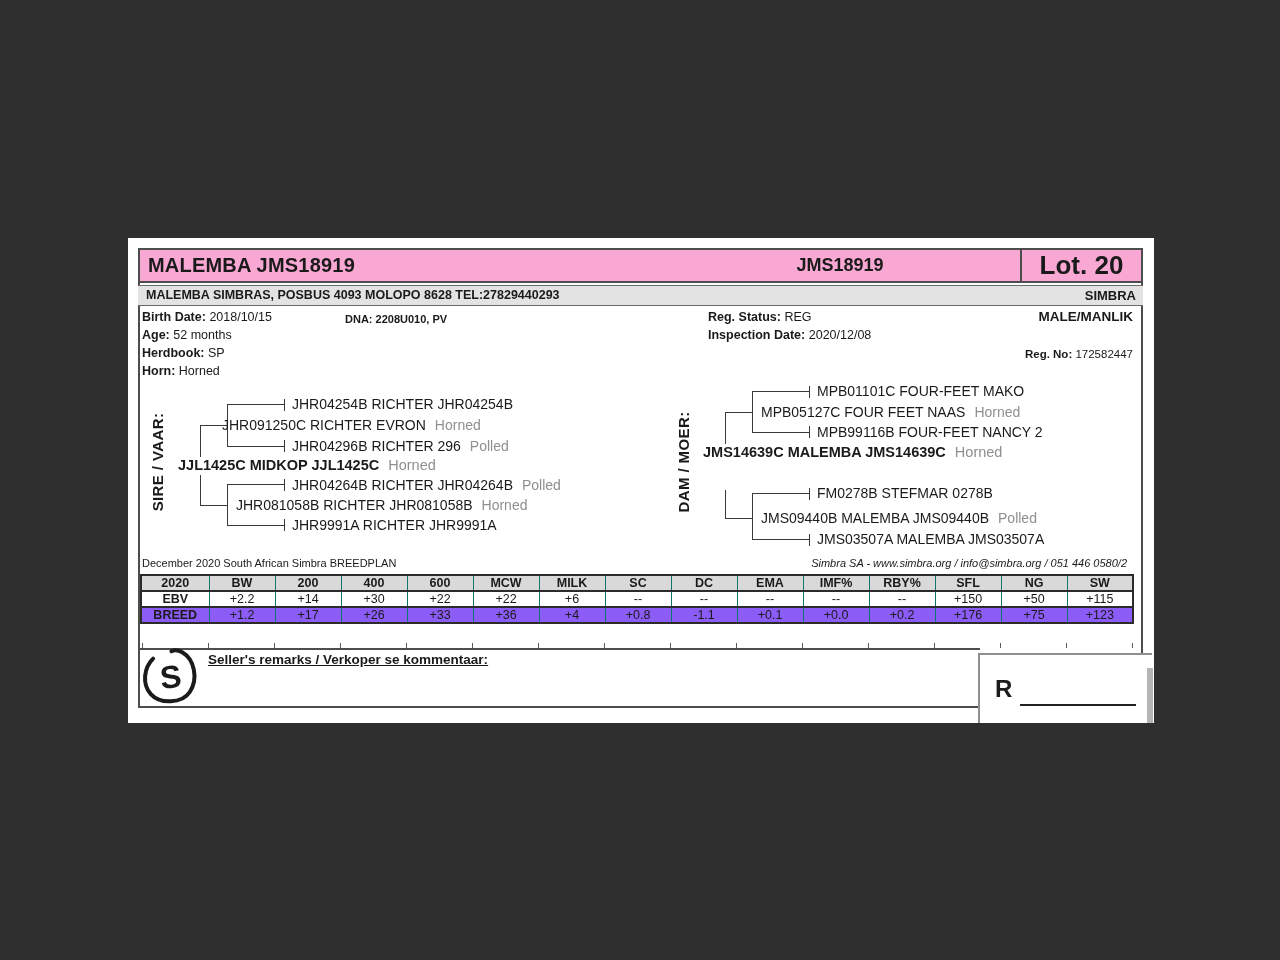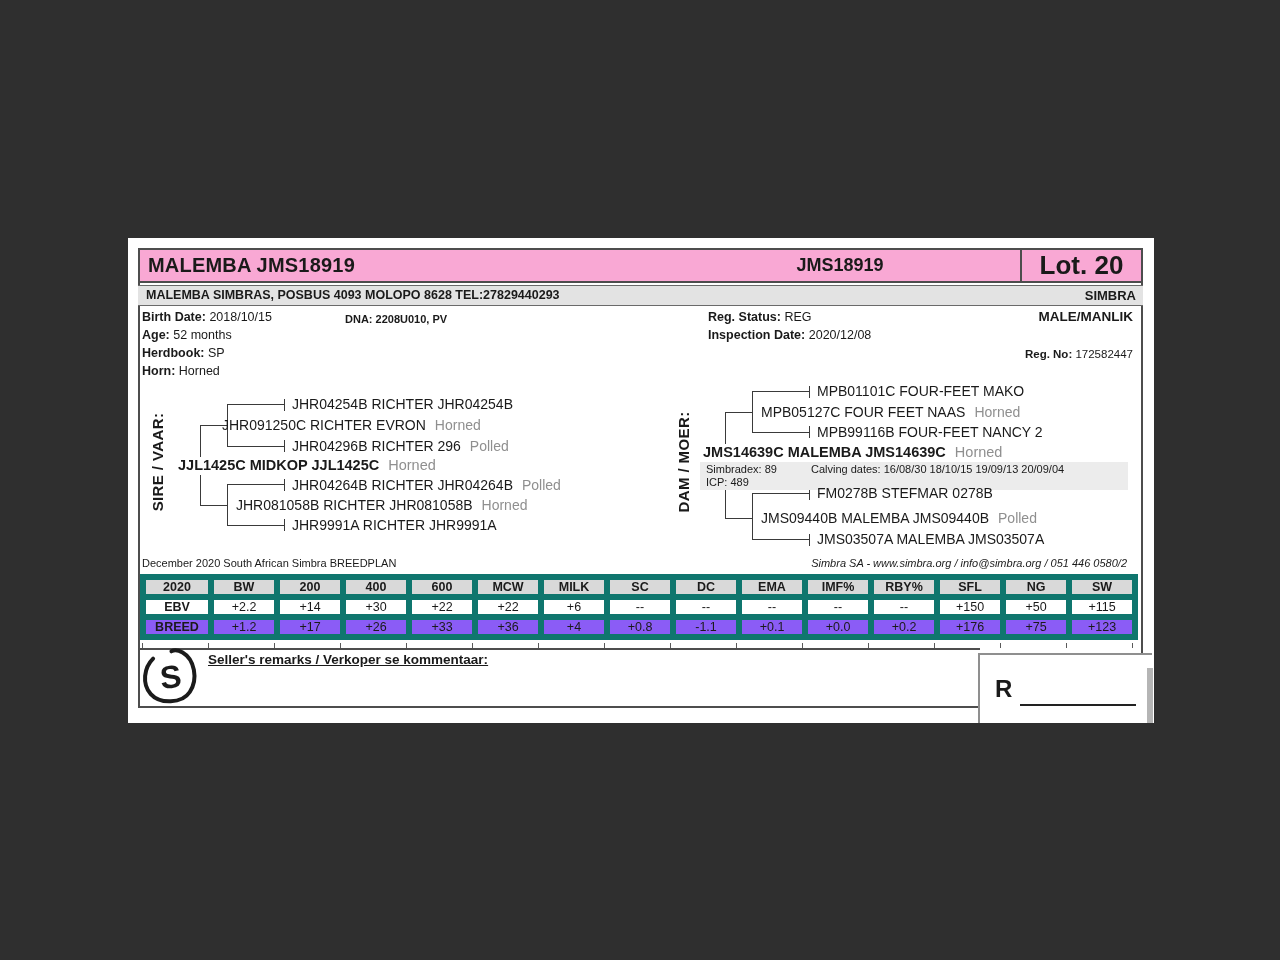--- a/index.html
+++ b/index.html
@@ -50,21 +50,21 @@
   .ped .tag { color:#8f8f8f; font-weight:normal; margin-left:9px; }
   .hl { position:absolute; height:0; border-top:1.5px solid #3a3a3a; }
   .vl { position:absolute; width:0; border-left:1.5px solid #3a3a3a; }
   .stats-band { position:absolute; left:572px; top:224px; width:428px; height:28px; background:#ececec; font-size:11px; line-height:13px; padding:1px 6px; white-space:nowrap; }
   .stats-band .calv { margin-left:34px; }
   
   .caption { position:absolute; top:319px; font-size:11px; white-space:nowrap; }
   .caption.it { font-style:italic; }
   table.bp { position:absolute; left:12px; top:336px; width:993px; border-collapse:collapse; table-layout:fixed; }
   table.bp th, table.bp td {
-    border:6px solid #0f766e; height:16px; text-align:center;
+    border:1px solid #0f766e; height:16px; text-align:center;
     font-size:12.5px; padding:0; overflow:hidden;
   }
   table.bp { border:2px solid #2b2b2b; }
   table.bp th { background:#d9d9d9; font-weight:bold; border-bottom:2px solid #2b2b2b; }
   table.bp td.lbl { font-weight:bold; }
   table.bp tr.row-acc td { font-style:italic; }
   table.bp tr.row-breed td { background:#8b5cf6; border-top:2px solid #2b2b2b; }
   .tick-strip {
     position:absolute; left:12px; top:405px; width:993px; height:5px;
     background:repeating-linear-gradient(to right, #5a5a5a 0 1px, transparent 1px 66px);
@@ -151,24 +151,20 @@
     <div class="vl" style="left:681px; top:148px; height:12px;"></div>
     <div class="vl" style="left:681px; top:188px; height:12px;"></div>
     <div class="vl" style="left:681px; top:250px; height:12px;"></div>
     <div class="vl" style="left:681px; top:296px; height:12px;"></div>
 
     <div class="ped" style="left:689px; top:145px;"><span>MPB01101C FOUR-FEET MAKO</span><span class="tag"></span></div>
     <div class="ped" style="left:633px; top:166px;"><span>MPB05127C FOUR FEET NAAS</span><span class="tag">Horned</span></div>
     <div class="ped" style="left:689px; top:186px;"><span>MPB99116B FOUR-FEET NANCY 2</span><span class="tag"></span></div>
     <div class="ped main" style="left:575px; top:206px;"><span>JMS14639C MALEMBA JMS14639C</span><span class="tag">Horned</span></div>
 
-    <div class="stats-band">
-      <div><span>Simbradex: 89</span><span class="calv">Calving dates: 16/08/30  18/10/15  19/09/13  20/09/04</span></div>
-      <div>ICP: 489</div>
-    </div>
 
     <div class="ped" style="left:689px; top:247px;"><span>FM0278B STEFMAR 0278B</span><span class="tag"></span></div>
     <div class="ped" style="left:633px; top:272px;"><span>JMS09440B MALEMBA JMS09440B</span><span class="tag">Polled</span></div>
     <div class="ped" style="left:689px; top:293px;"><span>JMS03507A MALEMBA JMS03507A</span><span class="tag"></span></div>
 
     <div class="caption" style="left:14px;">December 2020 South African Simbra BREEDPLAN</div>
     <div class="caption it" style="right:27px;">Simbra SA - www.simbra.org / info@simbra.org / 051 446 0580/2</div>
 
     <table class="bp">
       <colgroup>

